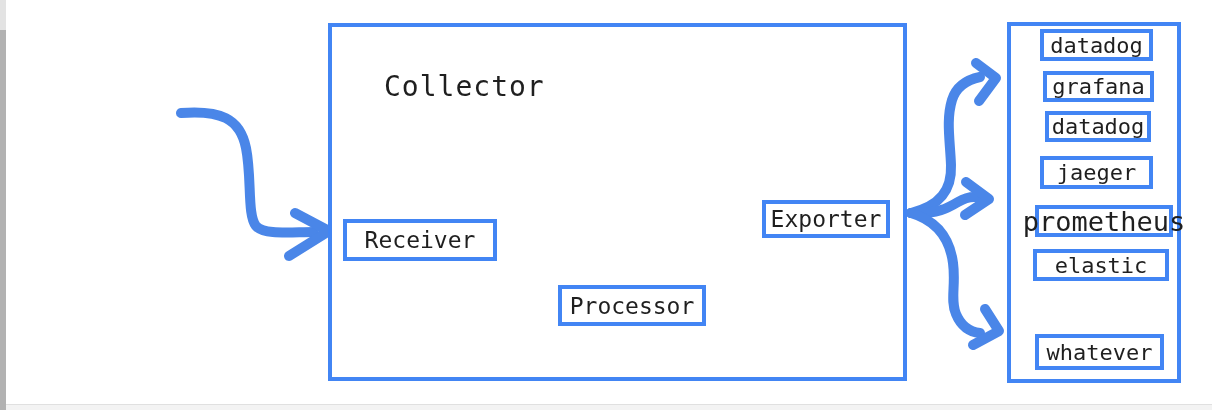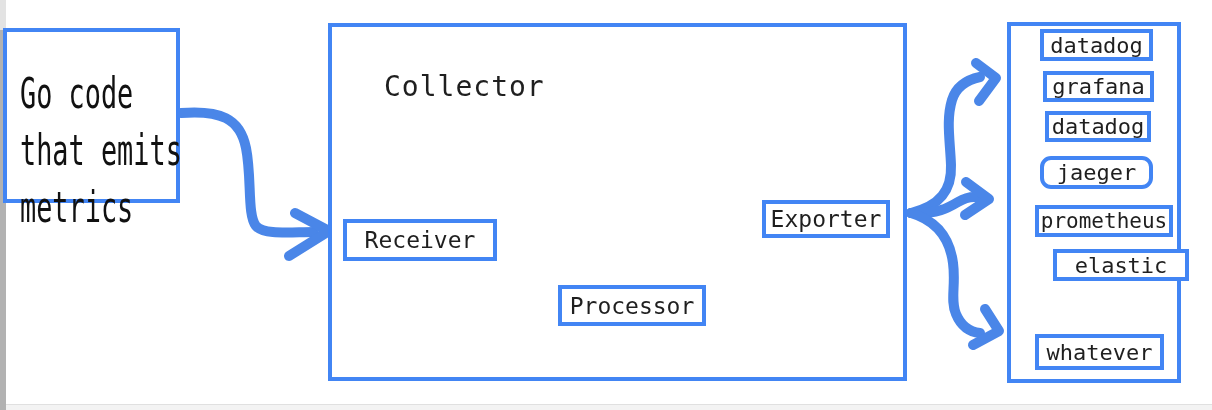--- a/index.html
+++ b/index.html
@@ -80,27 +80,20 @@
     <g>
       <path d="M 911 213 C 938 214, 948 208, 958 202 C 968 196, 977 196, 984 199"></path>
       <path d="M 966 182 L 989 199 L 965 215"></path>
     </g>
     <g>
       <path d="M 911 213 C 938 221, 950 240, 953 263 C 956 285, 950 300, 956 314 C 961 326, 970 332, 980 333"></path>
       <path d="M 985 309 L 999 331 L 973 345"></path>
     </g>
   </svg>
 
-  <div class="box" style="left:3px;top:28px;width:177px;height:175px;">
-    <div class="source-text">
-      <div>Go code</div>
-      <div>that emits</div>
-      <div>metrics</div>
-    </div>
-  </div>
 
   <div class="box" style="left:328px;top:23px;width:579px;height:358px;"></div>
   <div class="collector-title">Collector</div>
 
   <div class="box label-center component-label" style="left:343px;top:219px;width:154px;height:42px;">
     <span>Receiver</span>
   </div>
   <div class="box label-center component-label" style="left:558px;top:285px;width:148px;height:41px;justify-content:center;">
     <span>Processor</span>
   </div>
@@ -112,26 +105,26 @@
 
   <div class="box label-center dest-label" style="left:1040px;top:29px;width:113px;height:32px;">
     <span>datadog</span>
   </div>
   <div class="box label-center dest-label" style="left:1043px;top:71px;width:111px;height:31px;">
     <span>grafana</span>
   </div>
   <div class="box label-center dest-label" style="left:1045px;top:111px;width:106px;height:31px;">
     <span>datadog</span>
   </div>
-  <div class="box label-center dest-label" style="left:1040px;top:156px;width:113px;height:33px;border-radius:11px;">
+  <div class="box label-center dest-label" style="left:1040px;top:156px;width:113px;height:33px;">
     <span>jaeger</span>
   </div>
-  <div class="box label-center dest-label" style="left:1035px;top:205px;width:138px;height:32px;font-size:21px;">
+  <div class="box label-center dest-label" style="left:1035px;top:205px;width:138px;height:32px;font-size:27px;">
     <span>prometheus</span>
   </div>
-  <div class="box label-center dest-label" style="left:1033px;top:249px;width:136px;height:32px;margin-left:20px;">
+  <div class="box label-center dest-label" style="left:1033px;top:249px;width:136px;height:32px;">
     <span>elastic</span>
   </div>
   <div class="box label-center dest-label" style="left:1035px;top:334px;width:129px;height:36px;">
     <span>whatever</span>
   </div>
 
 </div>
 
 </body></html>

